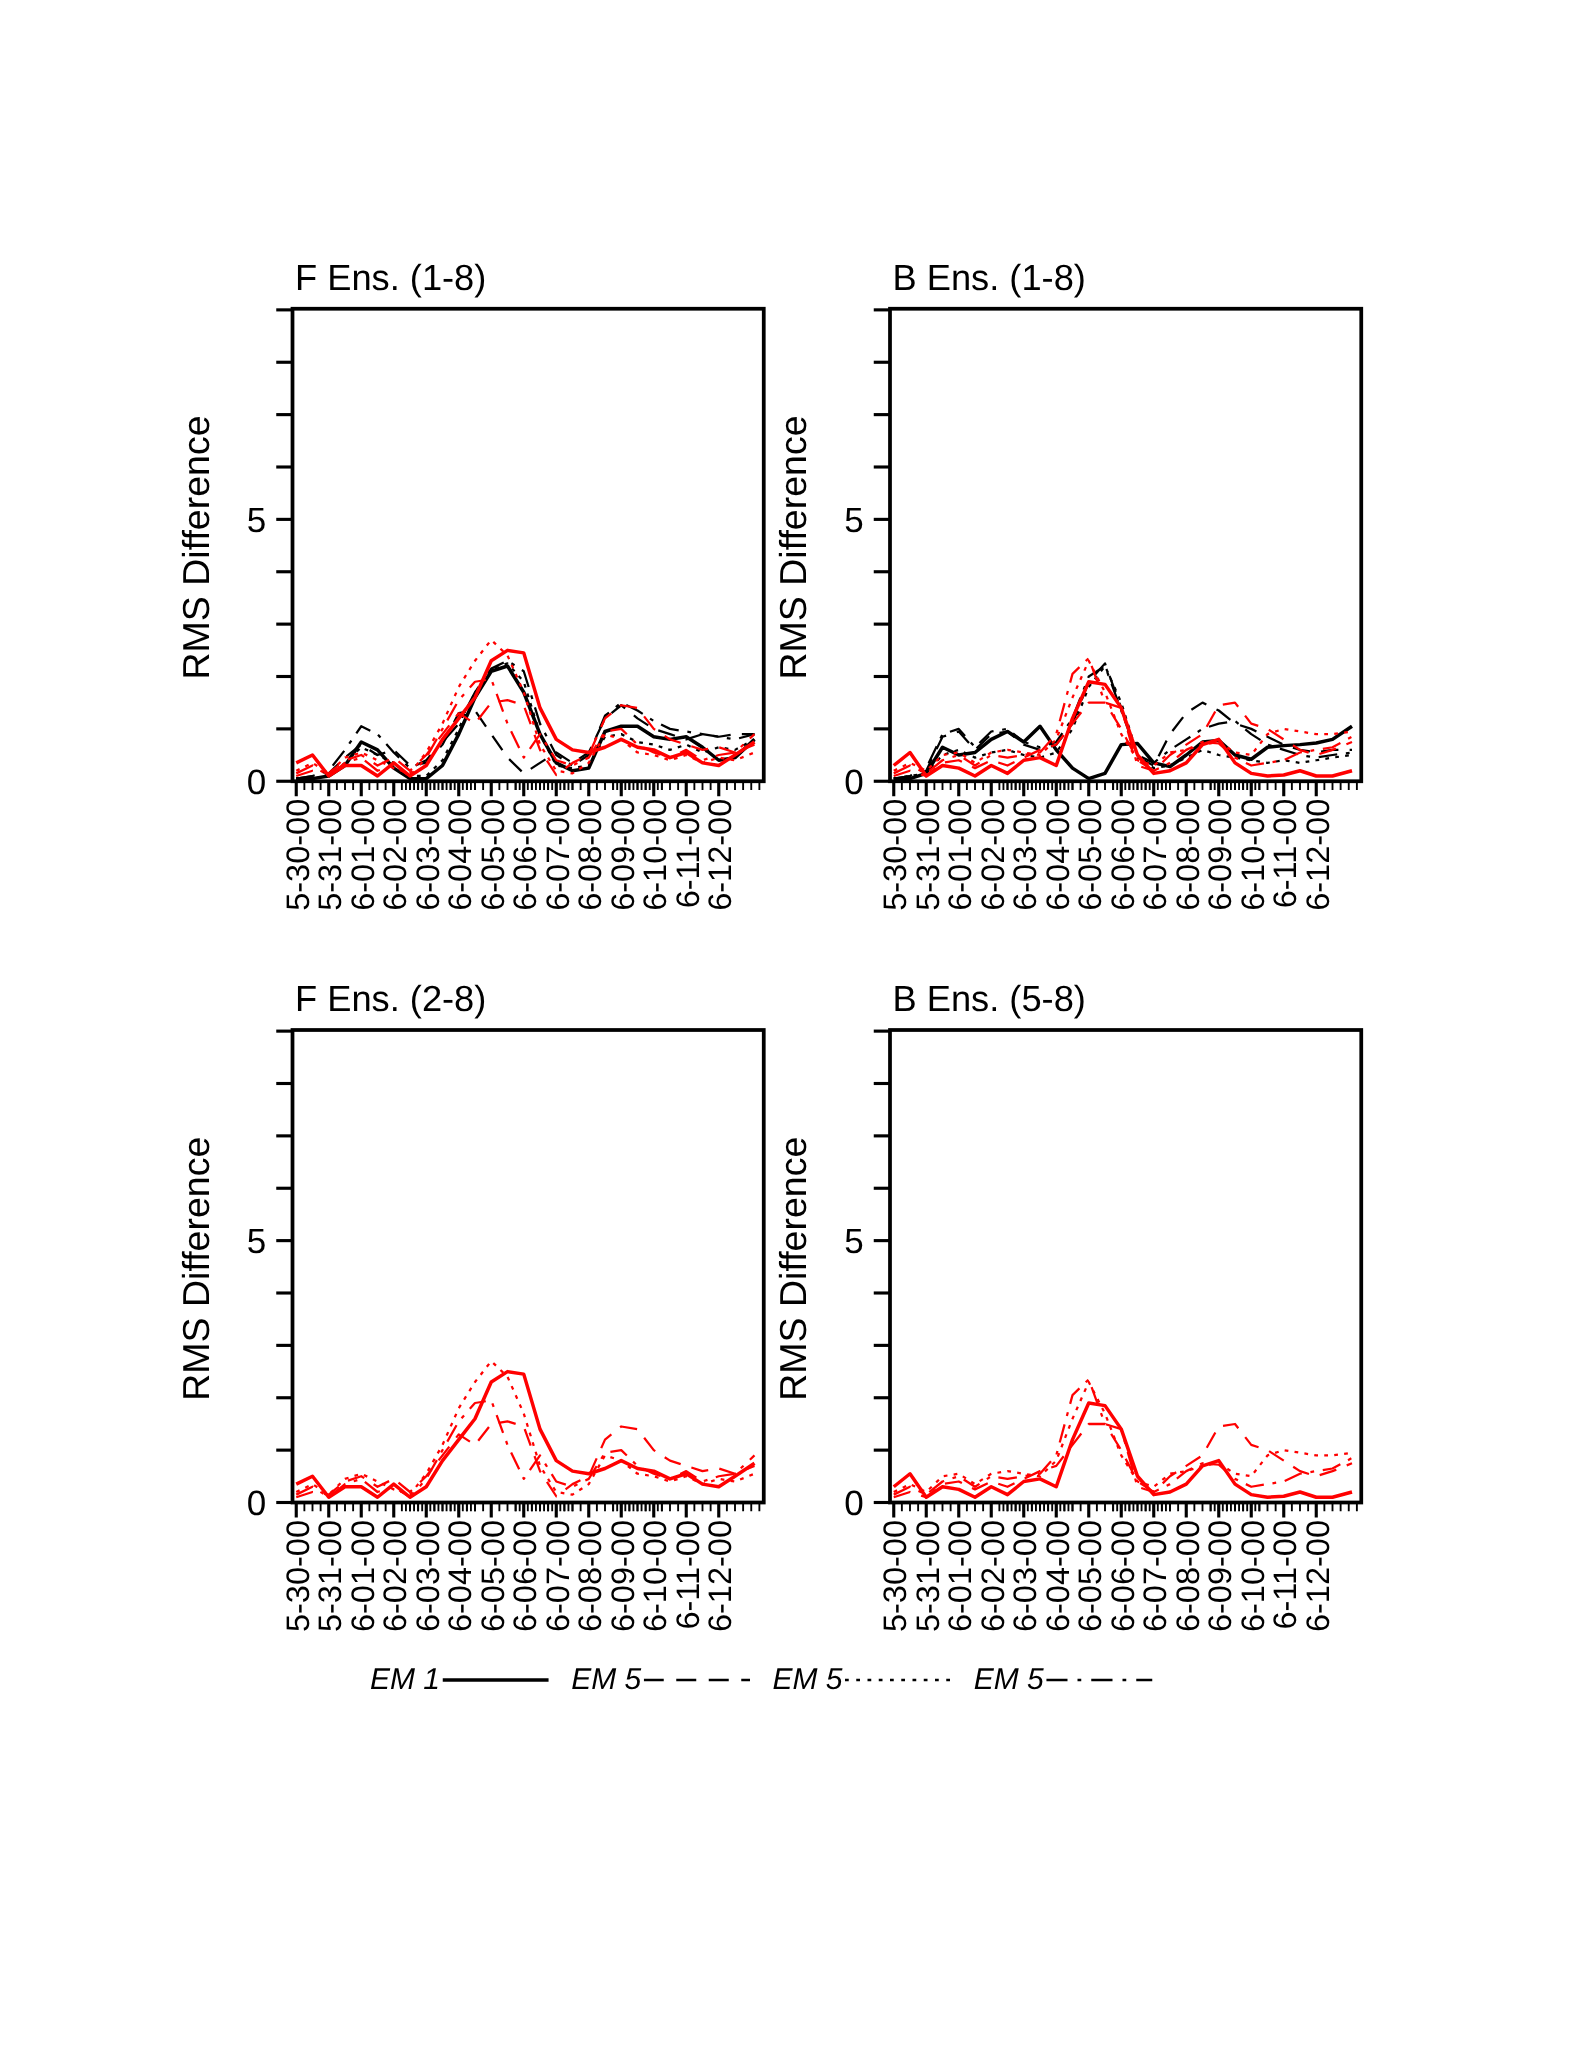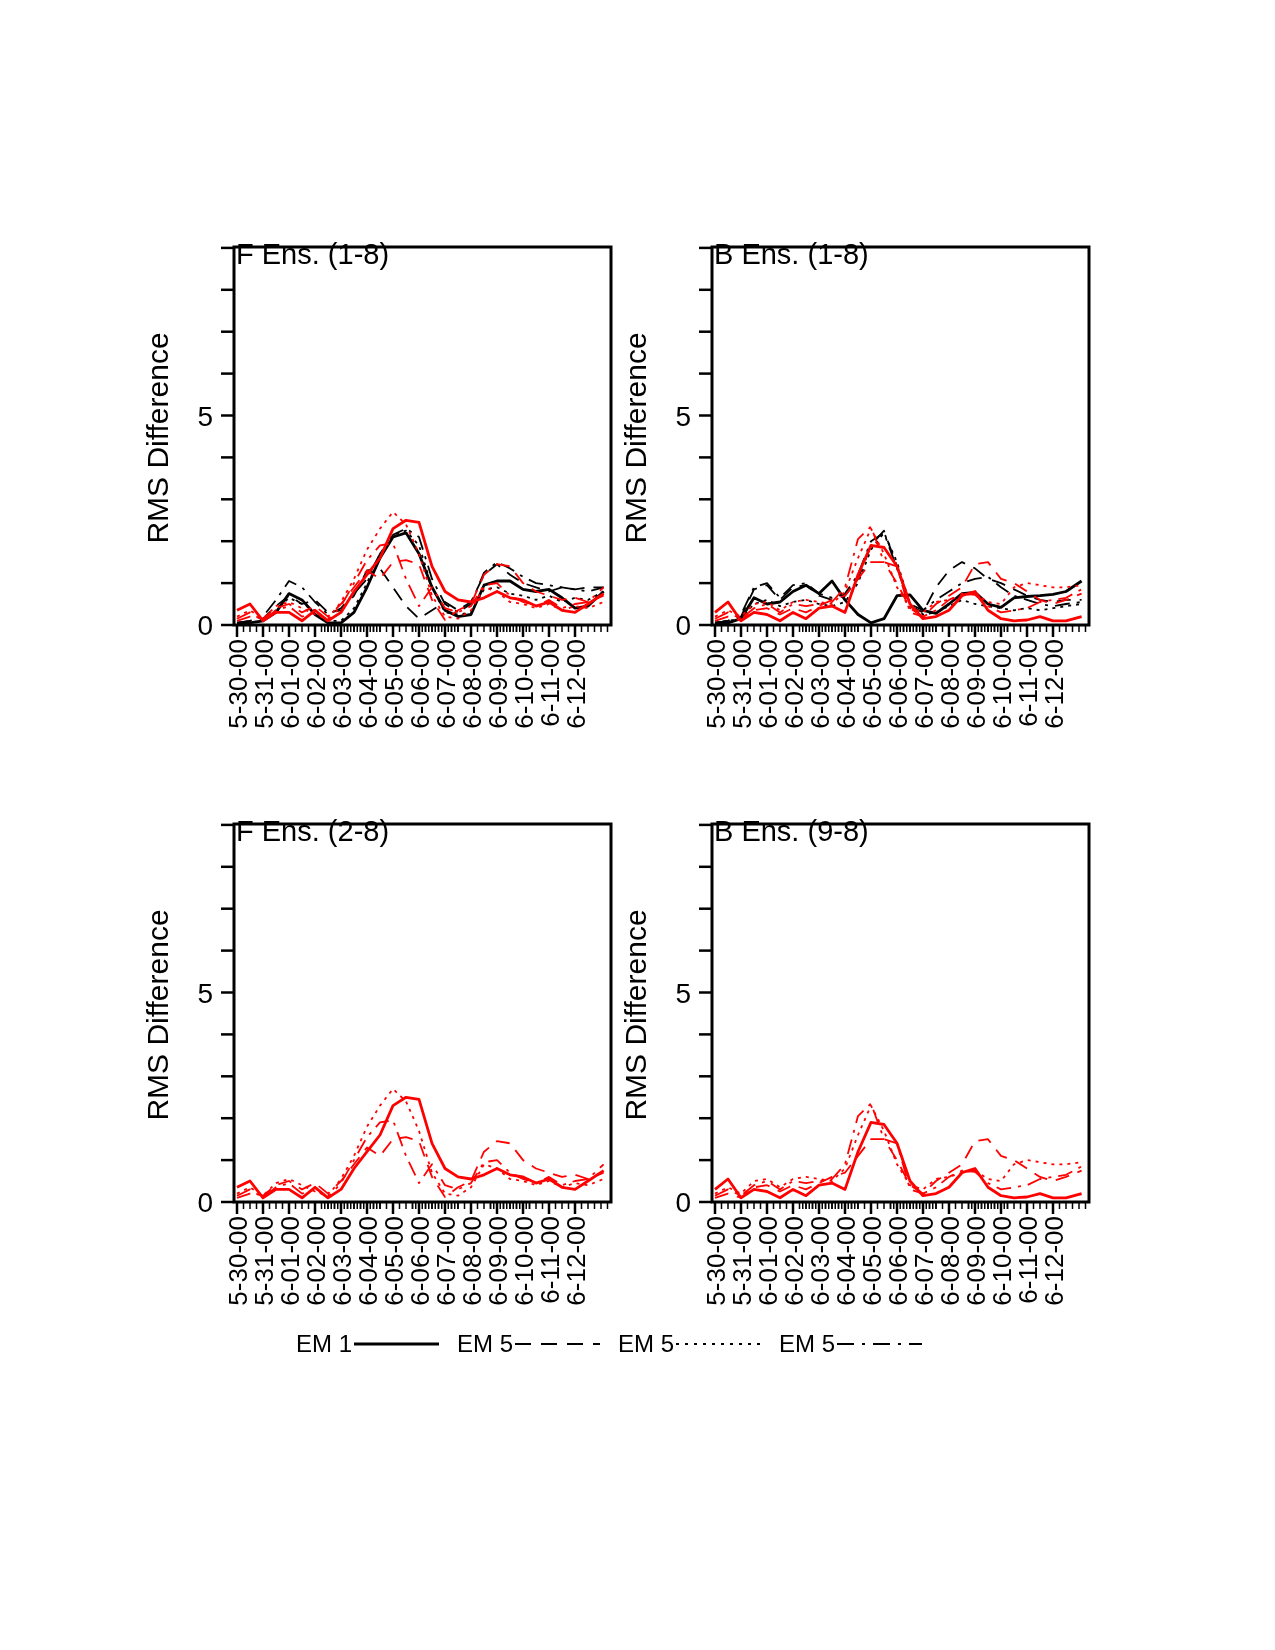--- a/index.html
+++ b/index.html
@@ -1,32 +1,32 @@
 <!DOCTYPE html>
 <html><head>
 <meta charset="utf-8">
 <style>
   html,body{margin:0;padding:0;background:#fff;}
   #canvas{position:relative;width:1275px;height:1650px;background:#ffffff;overflow:hidden;
           font-family:"Liberation Sans", sans-serif;color:#000;}
   #plot-svg{position:absolute;left:0;top:0;}
   #plot-svg text{font-family:"Liberation Sans", sans-serif;fill:#000;}
-  .panel-title{position:absolute;font-size:29px;color:#000;white-space:nowrap;margin-top:31px;}
+  .panel-title{position:absolute;font-size:29px;color:#000;white-space:nowrap;}
   .t-tl{left:236px;top:207px;}
   .t-tr{left:714px;top:207px;text-align:right;}
   .t-bl{left:236px;top:784px;}
   .t-br{left:714px;top:784px;}
   .y-axis-label{position:absolute;width:300px;text-align:center;font-size:30px;white-space:nowrap;
                 transform:rotate(-90deg);transform-origin:center center;}
   .yl-tl{left:8px;top:421px;}
   .yl-tr{left:486px;top:421px;}
   .yl-bl{left:8px;top:998px;}
   .yl-br{left:486px;top:998px;}
   #legend{position:absolute;left:296px;top:1331px;width:660px;}
-  .leg-row{display:flex;flex-direction:row;align-items:center;height:26px;}
+  .leg-row{display:flex;flex-direction:row;align-items:center;height:26px;font-style:italic;}
   .leg-item{display:flex;flex-direction:row;align-items:center;width:161px;}
   .leg-label{font-size:24px;white-space:nowrap;width:58px;flex:0 0 58px;}
   .leg-line{width:85px;height:26px;flex:0 0 85px;display:block;}
 </style>
 </head>
 <body>
 
 <div id="canvas">
   <svg id="plot-svg" width="1275" height="1650">
       <rect x="234" y="247" width="377" height="378" fill="none" stroke="#000" stroke-width="3"></rect>
@@ -575,21 +575,21 @@
       <line x1="1007.5" y1="1202" x2="1007.5" y2="1209" stroke="#000" stroke-width="1.5"></line>
       <polyline points="715.0,1189.4 728.0,1179.0 741.0,1197.8 754.0,1189.4 767.0,1191.5 780.0,1197.8 793.0,1189.4 806.0,1195.7 819.0,1185.2 832.0,1183.1 845.0,1189.4 858.0,1151.7 871.0,1122.4 884.0,1124.5 897.0,1143.3 910.0,1181.0 923.0,1195.7 936.0,1193.6 949.0,1187.3 962.0,1172.7 975.0,1168.5 988.0,1187.3 1001.0,1195.7 1014.0,1197.8 1027.0,1197.0 1040.0,1193.6 1053.0,1197.8 1066.0,1197.8 1081.6,1193.6" fill="none" stroke="#ff0000" stroke-width="2.8" stroke-linejoin="round" stroke-linecap="butt"></polyline>
       <polyline points="715.0,1197.8 728.0,1193.6 741.0,1197.8 754.0,1187.3 767.0,1185.2 780.0,1191.5 793.0,1185.2 806.0,1189.4 819.0,1183.1 832.0,1176.9 845.0,1172.7 858.0,1155.9 871.0,1139.2 884.0,1139.2 897.0,1160.1 910.0,1185.2 923.0,1193.6 936.0,1181.0 949.0,1172.7 962.0,1164.3 975.0,1141.2 988.0,1139.2 1001.0,1155.9 1014.0,1160.1 1027.0,1168.5 1040.0,1176.9 1053.0,1181.0 1066.0,1176.9 1081.6,1170.6" fill="none" stroke="#ff0000" stroke-width="1.8" stroke-linejoin="round" stroke-linecap="butt" stroke-dasharray="14 9"></polyline>
       <polyline points="715.0,1193.6 728.0,1187.3 741.0,1193.6 754.0,1181.0 767.0,1179.0 780.0,1187.3 793.0,1179.0 806.0,1176.9 819.0,1179.0 832.0,1181.0 845.0,1168.5 858.0,1135.0 871.0,1105.6 884.0,1130.8 897.0,1164.3 910.0,1185.2 923.0,1189.4 936.0,1179.0 949.0,1176.9 962.0,1172.7 975.0,1170.6 988.0,1179.0 1001.0,1181.0 1014.0,1164.3 1027.0,1160.1 1040.0,1162.2 1053.0,1164.3 1066.0,1164.3 1081.6,1162.2" fill="none" stroke="#ff0000" stroke-width="1.8" stroke-linejoin="round" stroke-linecap="butt" stroke-dasharray="3 5"></polyline>
       <polyline points="715.0,1195.7 728.0,1189.4 741.0,1195.7 754.0,1185.2 767.0,1181.0 780.0,1189.4 793.0,1181.0 806.0,1183.1 819.0,1181.0 832.0,1179.0 845.0,1164.3 858.0,1116.1 871.0,1103.5 884.0,1139.2 897.0,1143.3 910.0,1189.4 923.0,1193.6 936.0,1187.3 949.0,1176.9 962.0,1170.6 975.0,1171.8 988.0,1183.1 1001.0,1189.4 1014.0,1187.3 1027.0,1185.2 1040.0,1179.0 1053.0,1176.9 1066.0,1174.8 1081.6,1166.4" fill="none" stroke="#ff0000" stroke-width="1.8" stroke-linejoin="round" stroke-linecap="butt" stroke-dasharray="15 7 3 7"></polyline>
     </svg>
 
   <div class="panel-title t-tl">F Ens. (1-8)</div>
   <div class="panel-title t-tr">B Ens. (1-8)</div>
   <div class="panel-title t-bl">F Ens. (2-8)</div>
-  <div class="panel-title t-br">B Ens. (9-8)</div>
+  <div class="panel-title t-br">B Ens. (5-8)</div>
 
   <div class="y-axis-label yl-tl">RMS Difference</div>
   <div class="y-axis-label yl-tr">RMS Difference</div>
   <div class="y-axis-label yl-bl">RMS Difference</div>
   <div class="y-axis-label yl-br">RMS Difference</div>
 
   <div id="legend">
     <div class="leg-row">
       <div class="leg-item">
         <span class="leg-label">EM 1</span>

